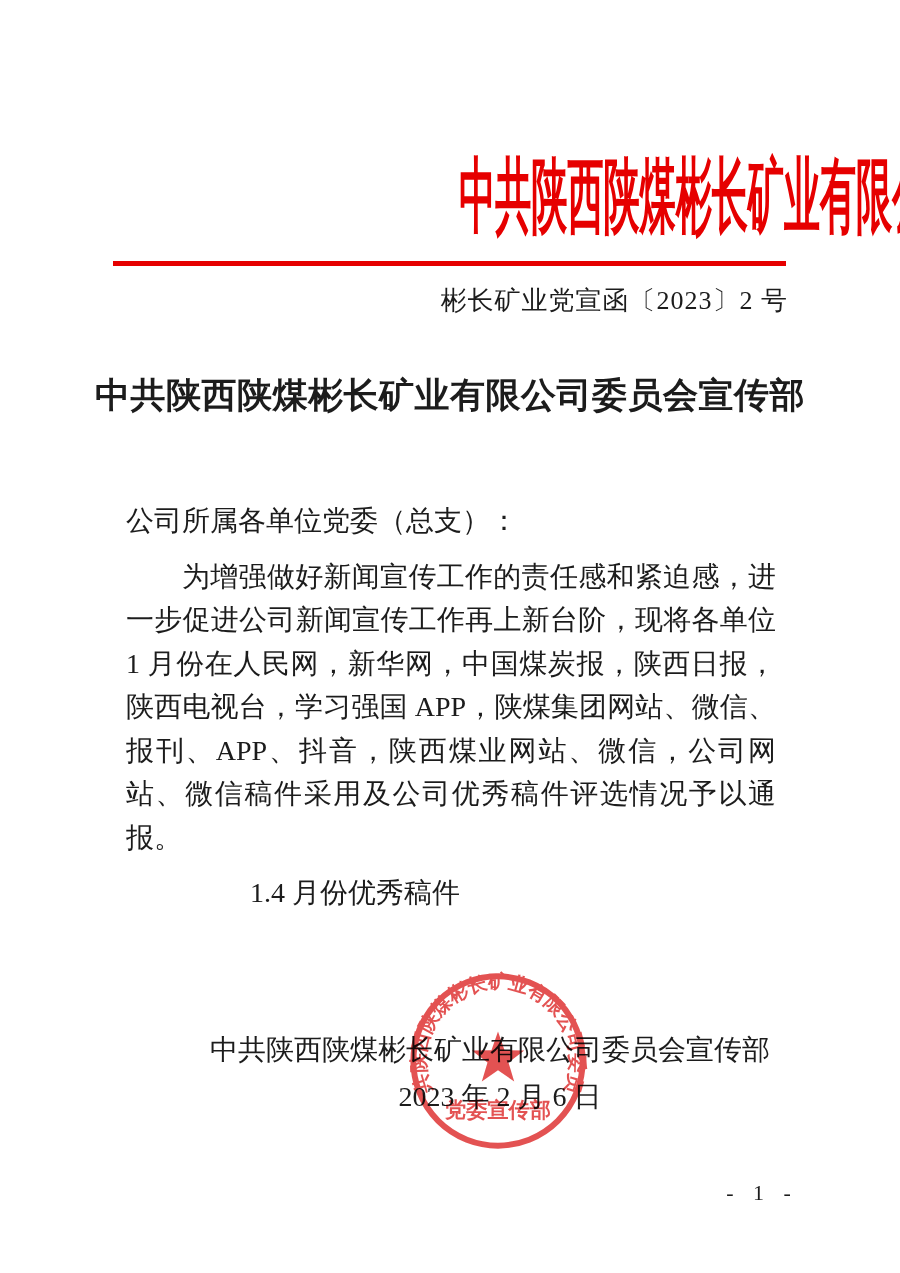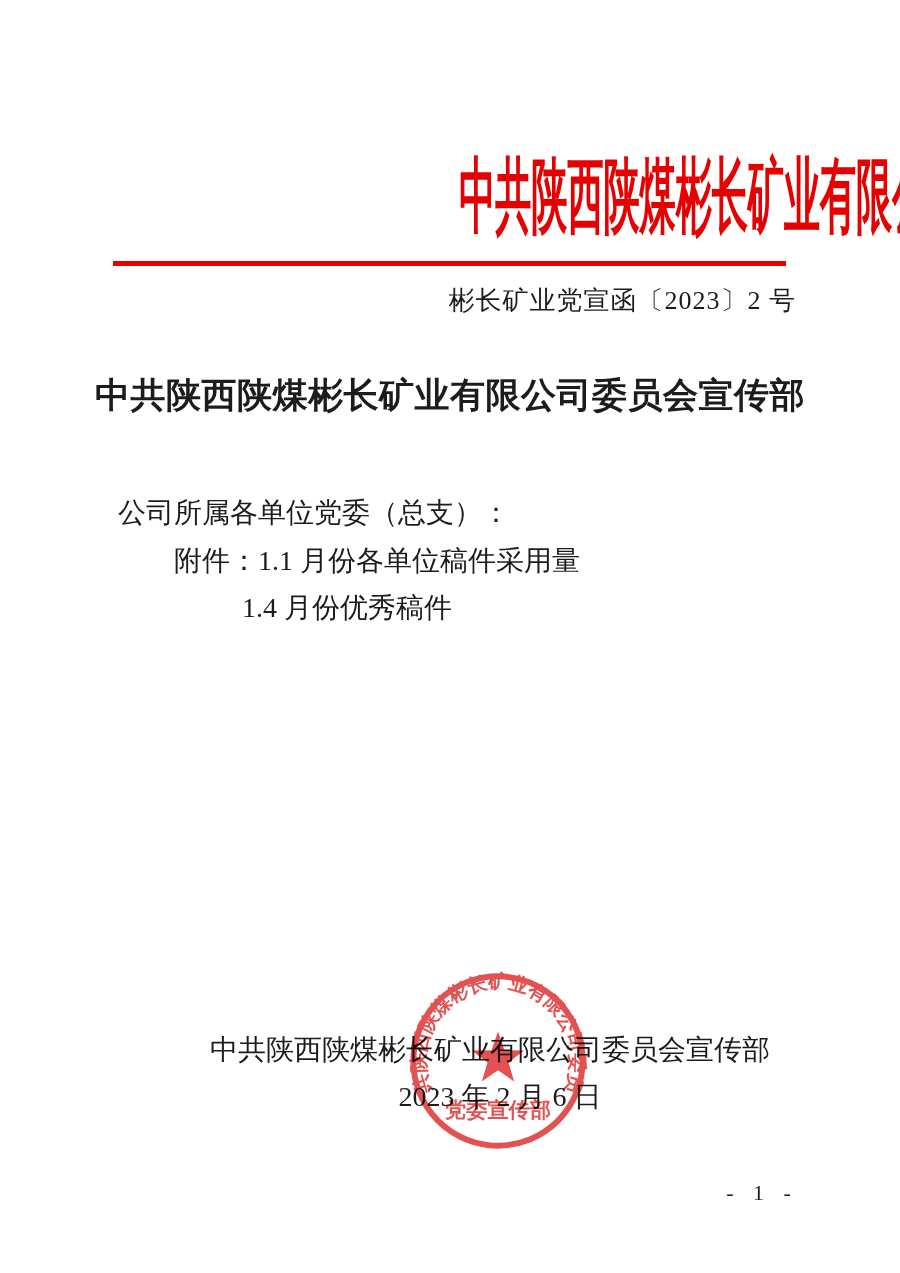--- a/index.html
+++ b/index.html
@@ -30,21 +30,21 @@
     transform-origin: 50% 50%;
   }
   .red-line {
     position: absolute;
     top: 261px; left: 113px;
     width: 673px; height: 5px;
     background: #e60000;
   }
   .doc-number {
     position: absolute;
-    top: 283px; left: 8px;
+    top: 283px; left: 0;
     width: 788px;
     text-align: right;
     font-size: 26px;
     letter-spacing: 1px;
   }
   .doc-title {
     position: absolute;
     top: 372px; left: 0;
     width: 900px;
     text-align: center;
@@ -53,21 +53,21 @@
     line-height: 47px;
     letter-spacing: 0.5px;
   }
   .body-text {
     position: absolute;
     top: 487px; left: 114px;
     width: 674px;
     font-size: 28px;
     line-height: 43.5px;
   }
-  .body-text p { margin: 4px; }
+  .body-text p { margin: 12px; }
   .salutation { text-indent: 0; }
   .para { text-indent: 2em; text-align: justify; }
   .attach-line1 { text-indent: 2em; }
   .attach-line2 { padding-left: 124px; }
   .sig-org {
     position: absolute;
     top: 1031px; left: 80px;
     width: 820px;
     text-align: center;
     font-size: 28px;
@@ -112,21 +112,21 @@
   <div class="red-line"></div>
 
   <div class="doc-number">彬长矿业党宣函〔2023〕2 号</div>
 
   <div class="doc-title">
     <div>中共陕西陕煤彬长矿业有限公司委员会宣传部</div>
   </div>
 
   <div class="body-text">
     <p class="salutation">公司所属各单位党委（总支）：</p>
-    <p class="attach-line1"><span>附件：</span><span>1.1 月份各单位稿件采用量</span></p>
+    <p class="para">为增强做好新闻宣传工作的责任感和紧迫感，进一步促进公司新闻宣传工作再上新台阶，现将各单位 1 月份在人民网，新华网，中国煤炭报，陕西日报，陕西电视台，学习强国 APP，陕煤集团网站、微信、报刊、APP、抖音，陕西煤业网站、微信，公司网站、微信稿件采用及公司优秀稿件评选情况予以通报。</p>
     <p class="attach-line2">1.4 月份优秀稿件</p>
   </div>
 
   <div class="sig-org">中共陕西陕煤彬长矿业有限公司委员会宣传部</div>
 
   <div class="sig-date">2023 年 2 月 6 日</div>
 
   <div class="seal">
     <svg viewBox="0 0 200 200" width="184" height="184">
       <circle cx="100" cy="100" r="92" fill="none" stroke="#e03a3a" stroke-width="6.5"></circle>

